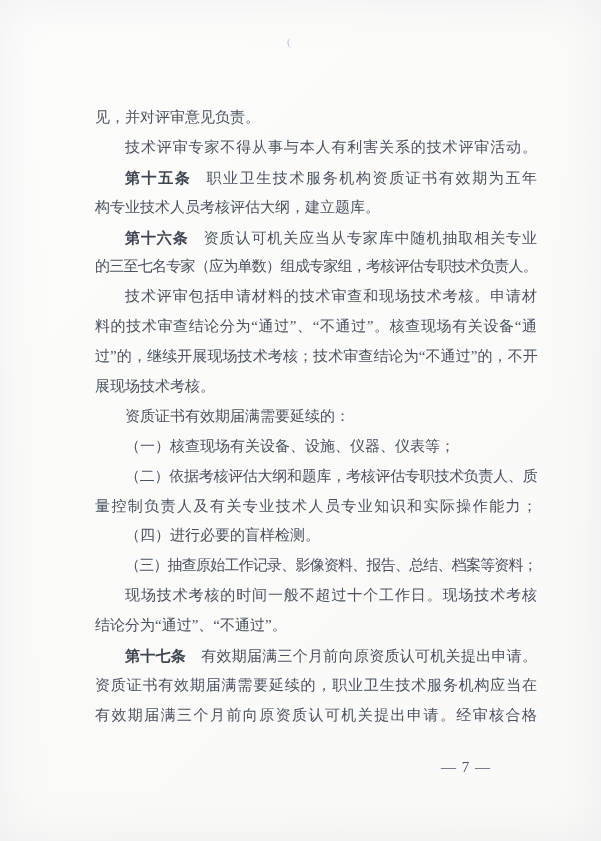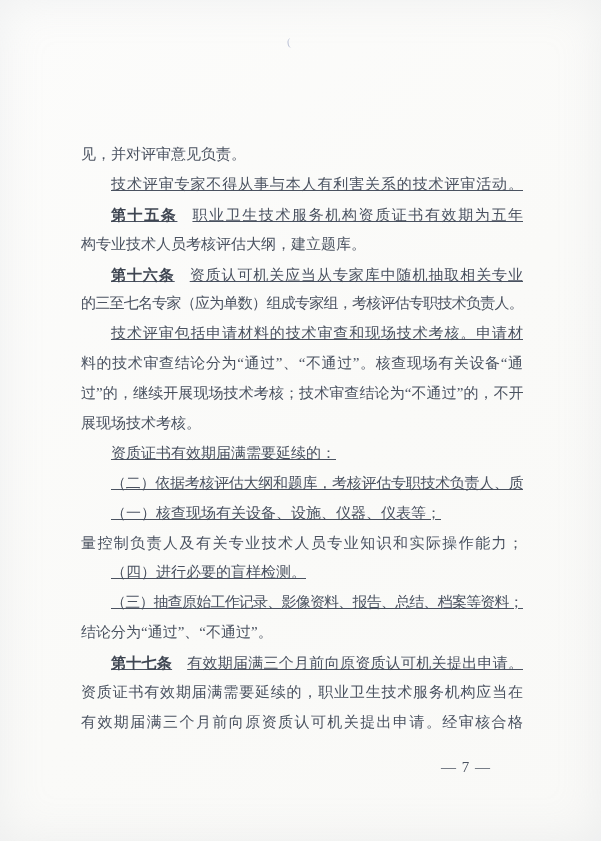--- a/index.html
+++ b/index.html
@@ -10,33 +10,32 @@
     height: 841px;
     margin: 0 auto;
     background: linear-gradient(135deg, #fcfcfb 0%, #fafaf8 55%, #f9f9f7 100%);
     box-shadow: inset 0 0 45px rgba(185, 190, 200, 0.18);
     overflow: hidden;
     font-family: "Liberation Serif", "DejaVu Serif", serif;
     color: #4a5260;
   }
   .text-block {
     position: absolute;
-    left: 81px;
+    left: 95px;
     top: 103px;
     width: 442px;
-    margin-top: 37px;
   }
   .line {
     height: 29.9px;
     line-height: 29.9px;
     font-size: 15px;
     white-space: nowrap;
     color: #4a5260;
   }
-  .line.indent { padding-left: 30px; text-decoration: underline; }
+  .line.indent { padding-left: 30px; }
   .line.full {
     white-space: normal;
     text-align: justify;
     text-align-last: justify;
     overflow: hidden;
     height: 29.9px;
   }
   .line.tight { letter-spacing: -0.8px; }
   .bold-term {
     font-family: "Liberation Sans", "DejaVu Sans", sans-serif;
@@ -85,30 +84,31 @@
     <div class="line indent full"><span>技术评审包括申请材料的技术审查和现场技术考核。申请材</span></div>
 
     <div class="line full"><span>料的技术审查结论分为“通过”、“不通过”。核查现场有关设备“通</span></div>
 
     <div class="line tight full"><span>过”的，继续开展现场技术考核；技术审查结论为“不通过”的，不开</span></div>
 
     <div class="line"><span>展现场技术考核。</span></div>
 
     <div class="line indent"><span>资质证书有效期届满需要延续的：</span></div>
 
+    <div class="line indent"><span>（一）核查现场有关设备、设施、仪器、仪表等；</span></div>
+
     <div class="line indent tight full"><span>（二）依据考核评估大纲和题库，考核评估专职技术负责人、质</span></div>
-
-    <div class="line indent"><span>（一）核查现场有关设备、设施、仪器、仪表等；</span></div>
 
     <div class="line full"><span>量控制负责人及有关专业技术人员专业知识和实际操作能力；</span></div>
 
     <div class="line indent"><span>（四）进行必要的盲样检测。</span></div>
 
     <div class="line indent tight full"><span>（三）抽查原始工作记录、影像资料、报告、总结、档案等资料；</span></div>
 
+    <div class="line indent full"><span>现场技术考核的时间一般不超过十个工作日。现场技术考核</span></div>
 
     <div class="line"><span>结论分为“通过”、“不通过”。</span></div>
 
     <div class="line indent full"><span class="bold-term">第十七条</span><span>有效期届满三个月前向原资质认可机关提出申请。</span></div>
 
     <div class="line full"><span>资质证书有效期届满需要延续的，职业卫生技术服务机构应当在</span></div>
 
     <div class="line full"><span>有效期届满三个月前向原资质认可机关提出申请。经审核合格</span></div>
 
 

